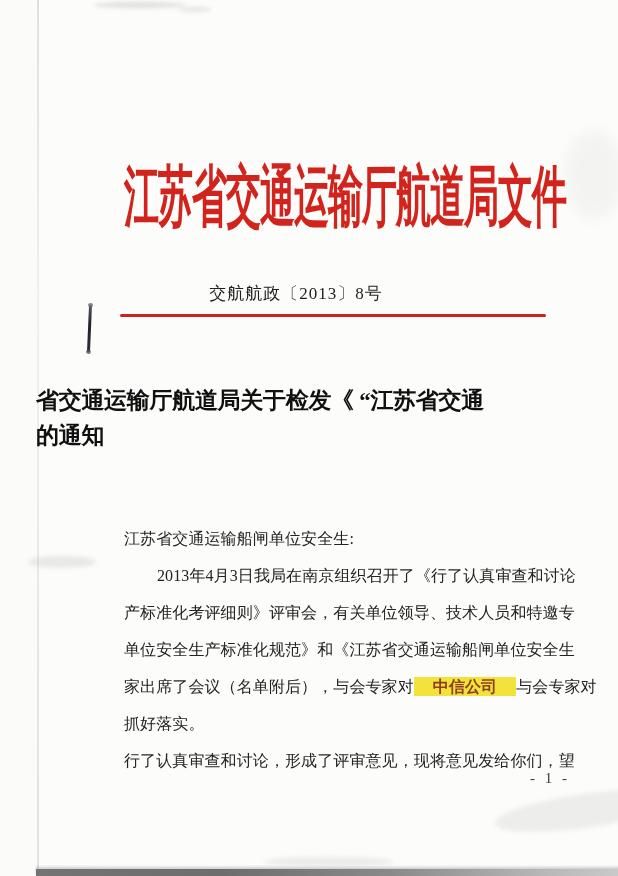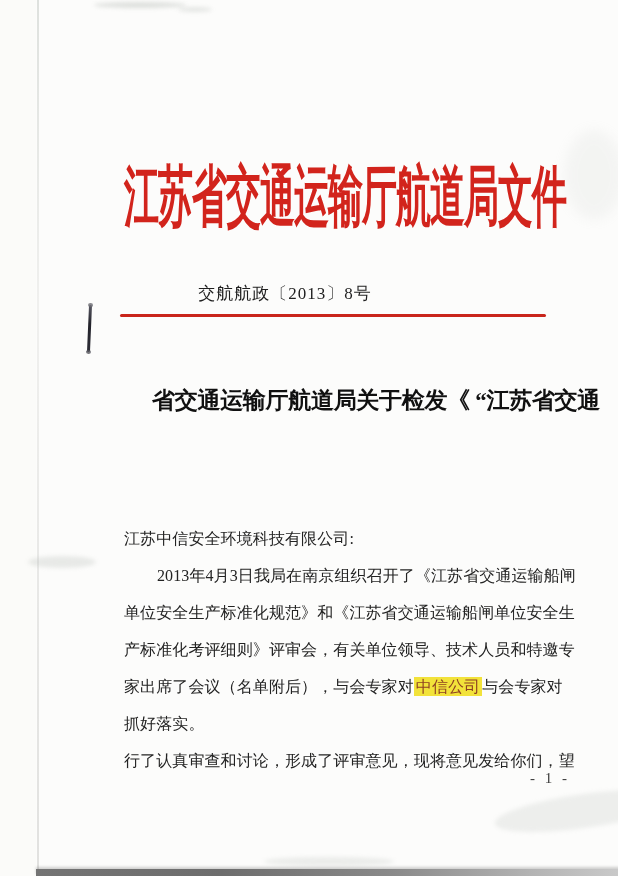--- a/index.html
+++ b/index.html
@@ -45,21 +45,21 @@
 
   
   .red-title {
     position: absolute; top: 152px; left: 0; width: 618px;
     text-align: center; white-space: nowrap;
     color: var(--header-red, #d2241c);
     font-weight: bold; font-size: 35px; letter-spacing: -1px;
     transform: scaleY(1.9); transform-origin: top center;
   }
   .doc-number {
-    position: absolute; top: 282px; left: 0; width: 498px;
+    position: absolute; top: 282px; left: 11px; width: 498px;
     text-align: center; font-size: 17px; color: #1f1f1f;
     letter-spacing: 1px; white-space: nowrap;
   }
   .red-rule {
     position: absolute; top: 314px; left: 84px;
     width: 426px; height: 3px; border-radius: 2px;
     background: var(--rule-red, #c9251b);
   }
   .pen-mark {
     position: absolute; top: 305px; left: 52px;
@@ -74,39 +74,40 @@
   }
   .pen-mark::after {
     content: ''; position: absolute; bottom: -2px; left: -1px;
     width: 5px; height: 4px; border-radius: 50%;
     background: #55555d; opacity: .8;
   }
 
   
   .notice-title {
     position: absolute; top: 383px; left: 0; width: 564px;
-    text-align: right; font-weight: bold; color: #101010;
+    text-align: left; font-weight: bold; color: #101010;
     font-size: 23px; line-height: 35px; letter-spacing: -0.3px;
   }
   .notice-title div { white-space: nowrap; }
 
   
   .body-text {
     position: absolute; top: 520px; left: 88px; width: 460px;
     font-size: 16px; color: #232323;
   }
   .body-text .line {
     height: 37px; line-height: 37px;
     white-space: nowrap; letter-spacing: 0.1px;
   }
   .body-text .indent { padding-left: 33px; }
   .hl {
     background: var(--highlight-yellow, #f2e23a);
     color: var(--highlight-text, #8d3f22);
-    padding: 1px 2px;
+    padding: 1px 19px;
+    font-weight: bold;
   }
 
   .page-number {
     position: absolute; top: 770px; right: 84px;
     font-size: 15px; color: #3d3d3d; letter-spacing: 3px;
     white-space: nowrap;
   }
 </style>
 </head>
 <body>
@@ -126,27 +127,28 @@
   <div class="red-title">江苏省交通运输厅航道局文件</div>
 
   <div class="doc-number">交航航政〔2013〕8号</div>
 
   <div class="red-rule"></div>
 
   <div class="pen-mark"></div>
 
   <div class="notice-title">
     <div>省交通运输厅航道局关于检发《 “江苏省交通</div>
+    <div>的通知</div>
   </div>
 
   <div class="body-text">
-    <div class="line">江苏中信安全环境科技有限公司:</div>
-    <div class="line indent">2013年4月3日我局在南京组织召开了《江苏省交通运输船闸</div>
+    <div class="line">江苏省交通运输船闸单位安全生:</div>
+    <div class="line indent">2013年4月3日我局在南京组织召开了《行了认真审查和讨论</div>
+    <div class="line">产标准化考评细则》评审会，有关单位领导、技术人员和特邀专</div>
     <div class="line">单位安全生产标准化规范》和《江苏省交通运输船闸单位安全生</div>
-    <div class="line">产标准化考评细则》评审会，有关单位领导、技术人员和特邀专</div>
     <div class="line">
       <span>家出席了会议（名单附后），与会专家对</span><span class="hl">中信公司</span><span>与会专家对</span>
     </div>
     <div class="line">抓好落实。</div>
     <div class="line">行了认真审查和讨论，形成了评审意见，现将意见发给你们，望</div>
   </div>
 
   <div class="page-number">- 1 -</div>
 
 </div>

